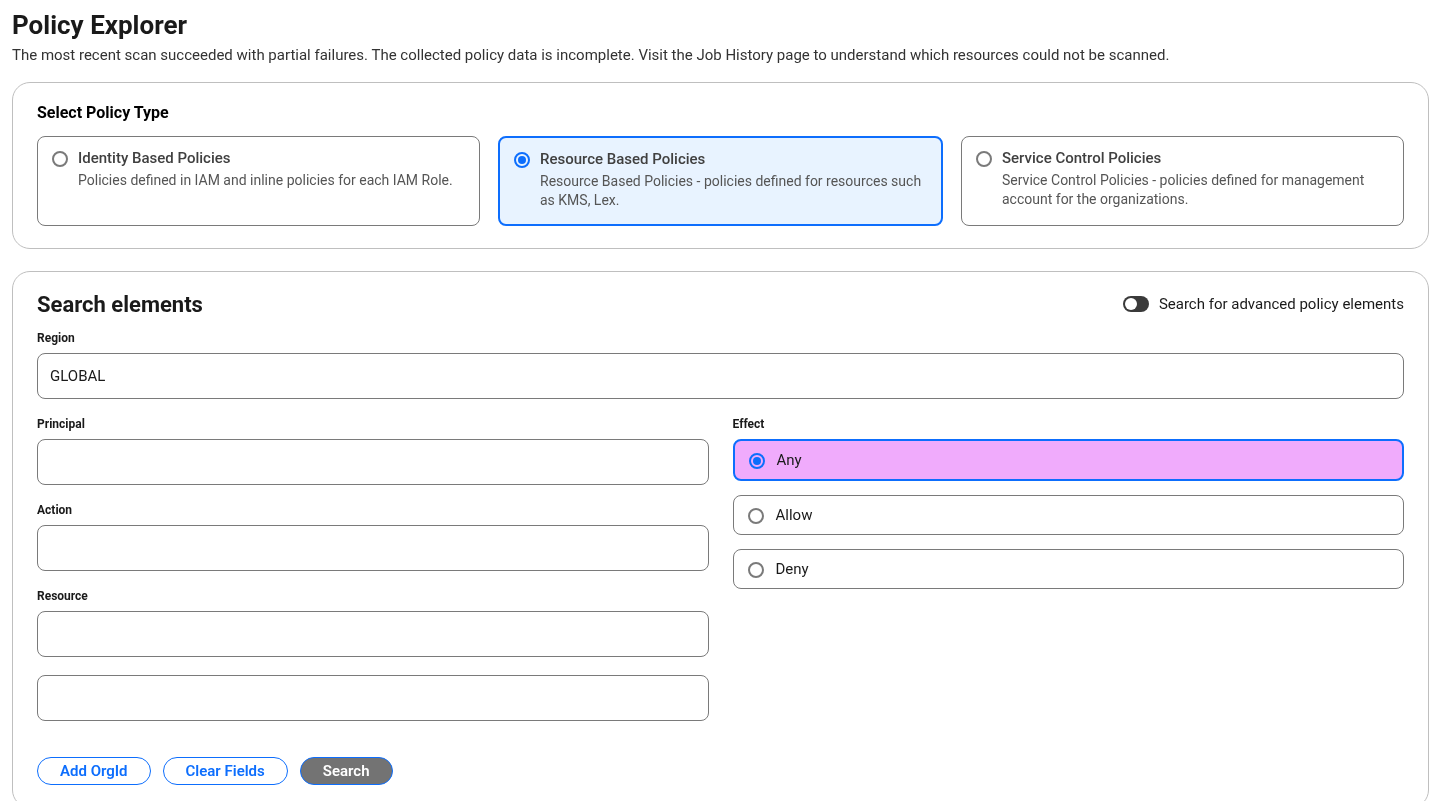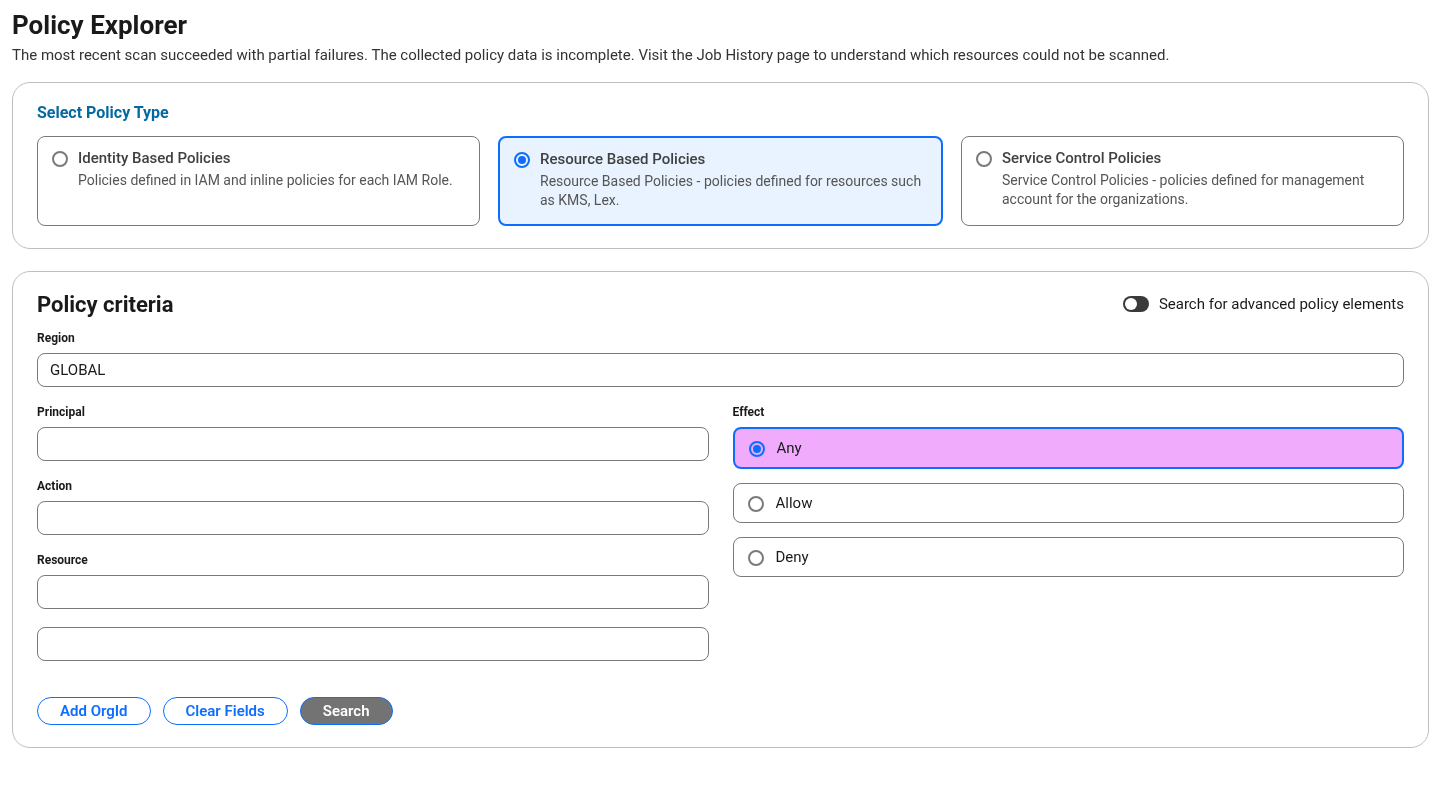--- a/index.html
+++ b/index.html
@@ -23,21 +23,21 @@
 }
 .panel {
   border: 1px solid #bfbfbf;
   border-radius: 18px;
   padding: 20px 24px 22px 24px;
   margin-bottom: 22px;
 }
 .panel-label {
   font-size: 16px;
   font-weight: 700;
-  color: #0369a1;
+  color: #000000;
   margin-bottom: 14px;
 }
 .policy-type-row {
   display: flex;
   gap: 18px;
 }
 .policy-type-card {
   flex: 1;
   border: 1px solid #7a7a7a;
   border-radius: 8px;
@@ -116,21 +116,21 @@
 .field-label {
   font-size: 12px;
   font-weight: 700;
   color: #1a1a1a;
   margin-bottom: 8px;
   display: block;
 }
 .field-block { margin-bottom: 18px; }
 .text-input {
   width: 100%;
-  height: 34px;
+  height: 46px;
   border: 1px solid #7a7a7a;
   border-radius: 8px;
   padding: 6px 12px;
   font-size: 15px;
   font-family: inherit;
   color: #1a1a1a;
   background: #fff;
 }
 .two-col {
   display: flex;
@@ -210,21 +210,21 @@
         <div class="policy-type-title">Service Control Policies</div>
         <div class="policy-type-desc">Service Control Policies - policies defined for management account for the organizations.</div>
       </div>
     </div>
 
   </div>
 </div>
 
 <div class="panel">
   <div class="search-header-row">
-    <div class="search-title">Policy criteria</div>
+    <div class="search-title">Search elements</div>
     <div class="toggle-wrap">
       <span class="toggle-switch">
           <span class="toggle-knob"></span>
         </span>
       <span class="toggle-label">Search for advanced policy elements</span>
     </div>
   </div>
 
   <div class="field-block">
     <label class="field-label">Region</label>

